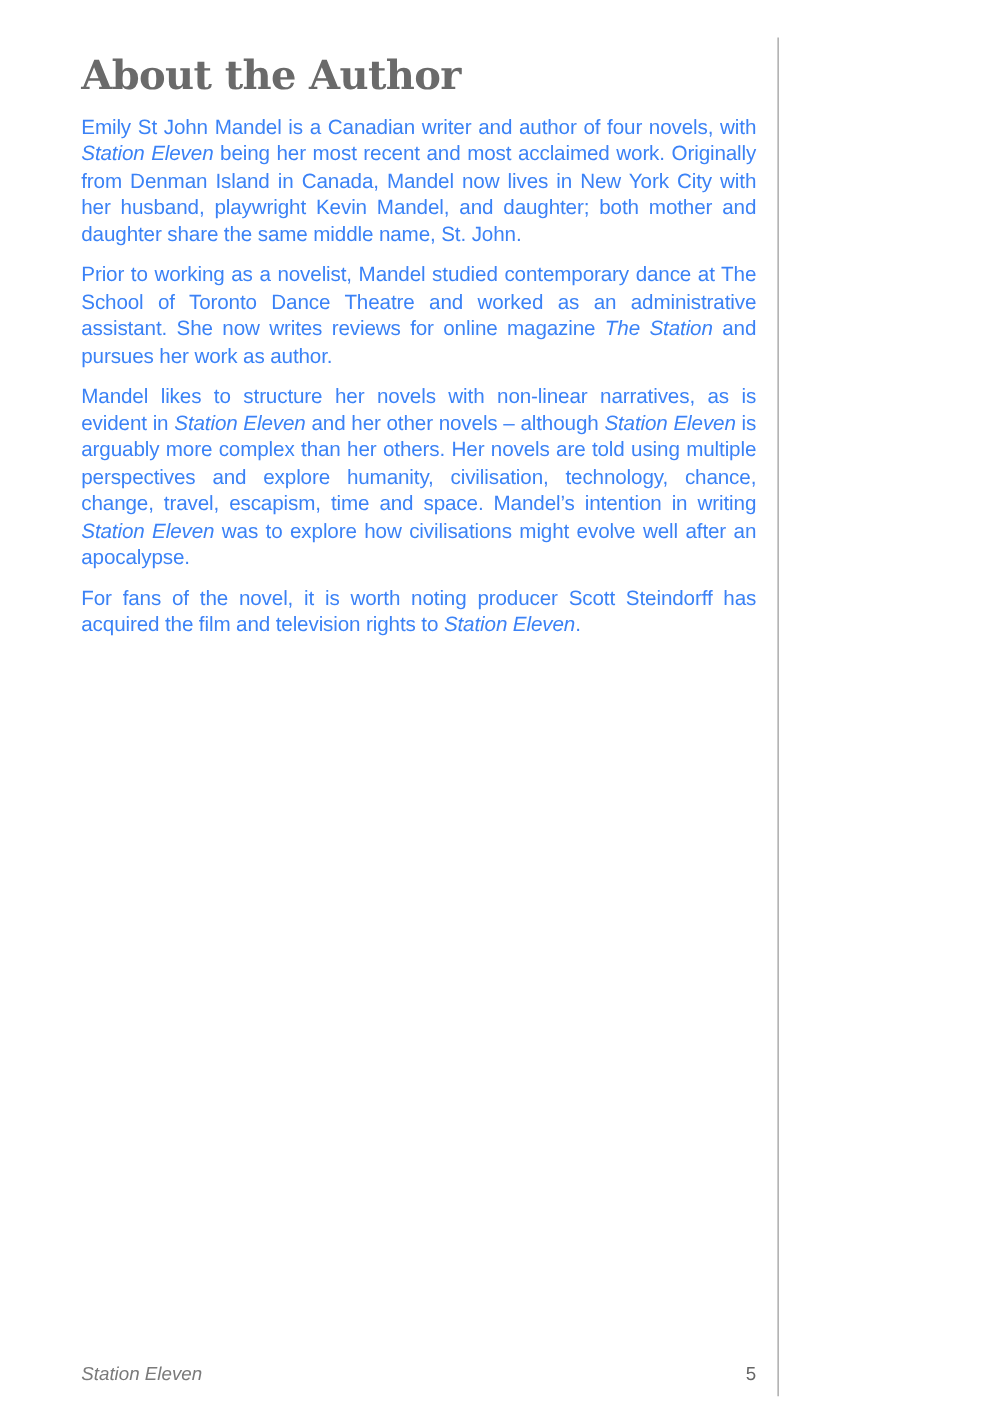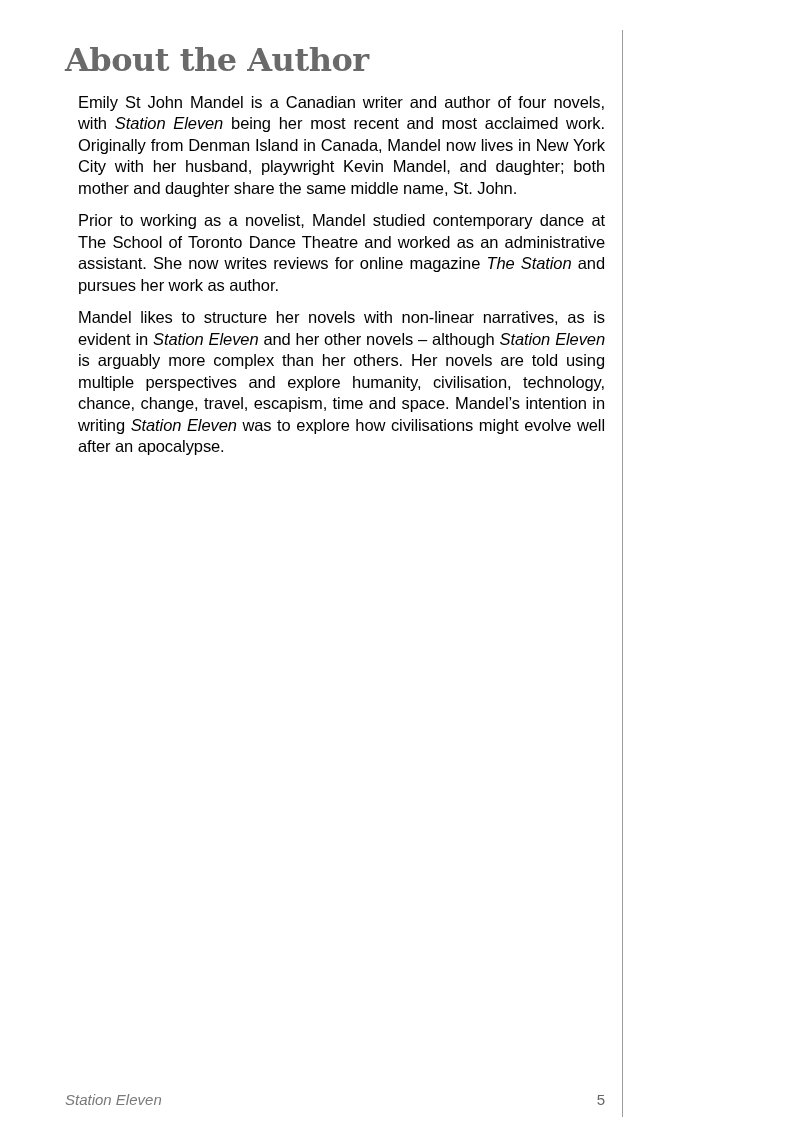--- a/index.html
+++ b/index.html
@@ -34,23 +34,23 @@
     font-weight: bold;
     font-size: 32px;
     line-height: 1.15;
     letter-spacing: -0.5px;
     color: #6a6a6a;
     margin: 0 0 13px 0;
   }
   .body-paragraph {
     font-size: 16.5px;
     line-height: 21.5px;
-    color: #000000;
+    color: #3b82f6;
     text-align: justify;
-    margin: 0 0 11px 13px;
+    margin: 0 0 11px 0;
     letter-spacing: -0.1px;
   }
   .body-paragraph .em {
     font-style: italic;
   }
   .footer {
     position: absolute;
     left: 65px;
     top: 1091px;
     width: 540px;
@@ -76,20 +76,21 @@
 
   <div class="content">
     <h1 class="page-title">About the Author</h1>
 
     <p class="body-paragraph"><span>Emily St John Mandel is a Canadian writer and author of four novels, with </span><span class="em">Station Eleven</span><span> being her most recent and most acclaimed work. Originally from Denman Island in Canada, Mandel now lives in New York City with her husband, playwright Kevin Mandel, and daughter; both mother and daughter share the same middle name, St. John.</span></p>
 
     <p class="body-paragraph"><span>Prior to working as a novelist, Mandel studied contemporary dance at The School of Toronto Dance Theatre and worked as an administrative assistant. She now writes reviews for online magazine </span><span class="em">The Station</span><span> and pursues her work as author.</span></p>
 
     <p class="body-paragraph"><span>Mandel likes to structure her novels with non-linear narratives, as is evident in </span><span class="em">Station Eleven</span><span> and her other novels – although </span><span class="em">Station Eleven</span><span> is arguably more complex than her others. Her novels are told using multiple perspectives and explore humanity, civilisation, technology, chance, change, travel, escapism, time and space. Mandel’s intention in writing </span><span class="em">Station Eleven</span><span> was to explore how civilisations might evolve well after an apocalypse.</span></p>
 
+    <p class="body-paragraph"><span>For fans of the novel, it is worth noting producer Scott Steindorff has acquired the film and television rights to </span><span class="em">Station Eleven</span><span>.</span></p>
   </div>
 
   <div class="footer">
     <span class="footer-book-title">Station Eleven</span>
     <span class="footer-page-number">5</span>
   </div>
 
 </div>
 
 </body></html>

